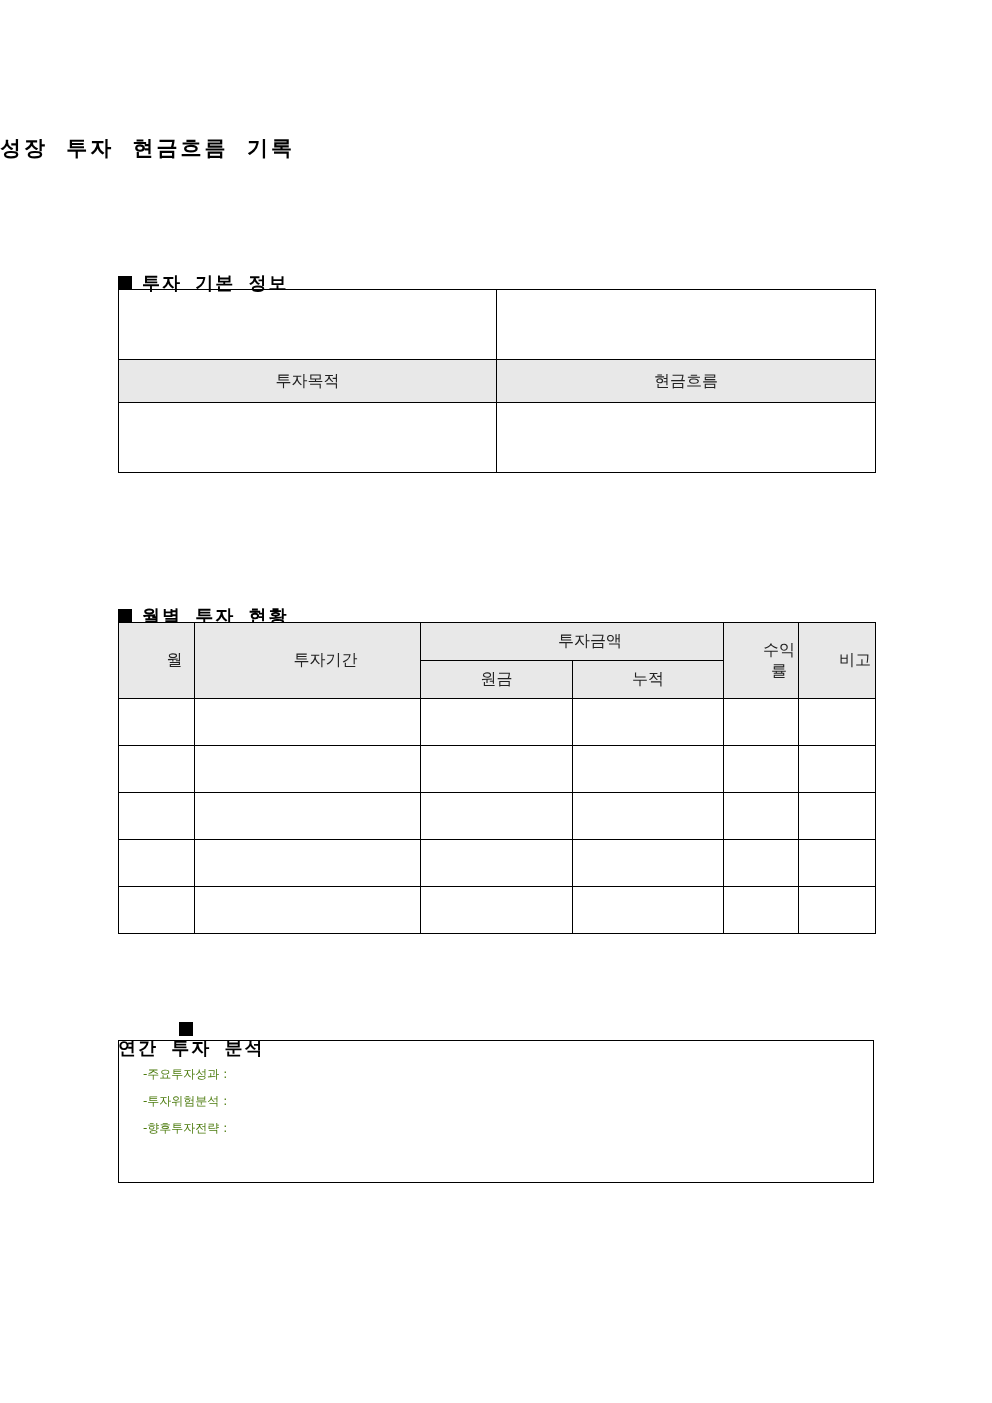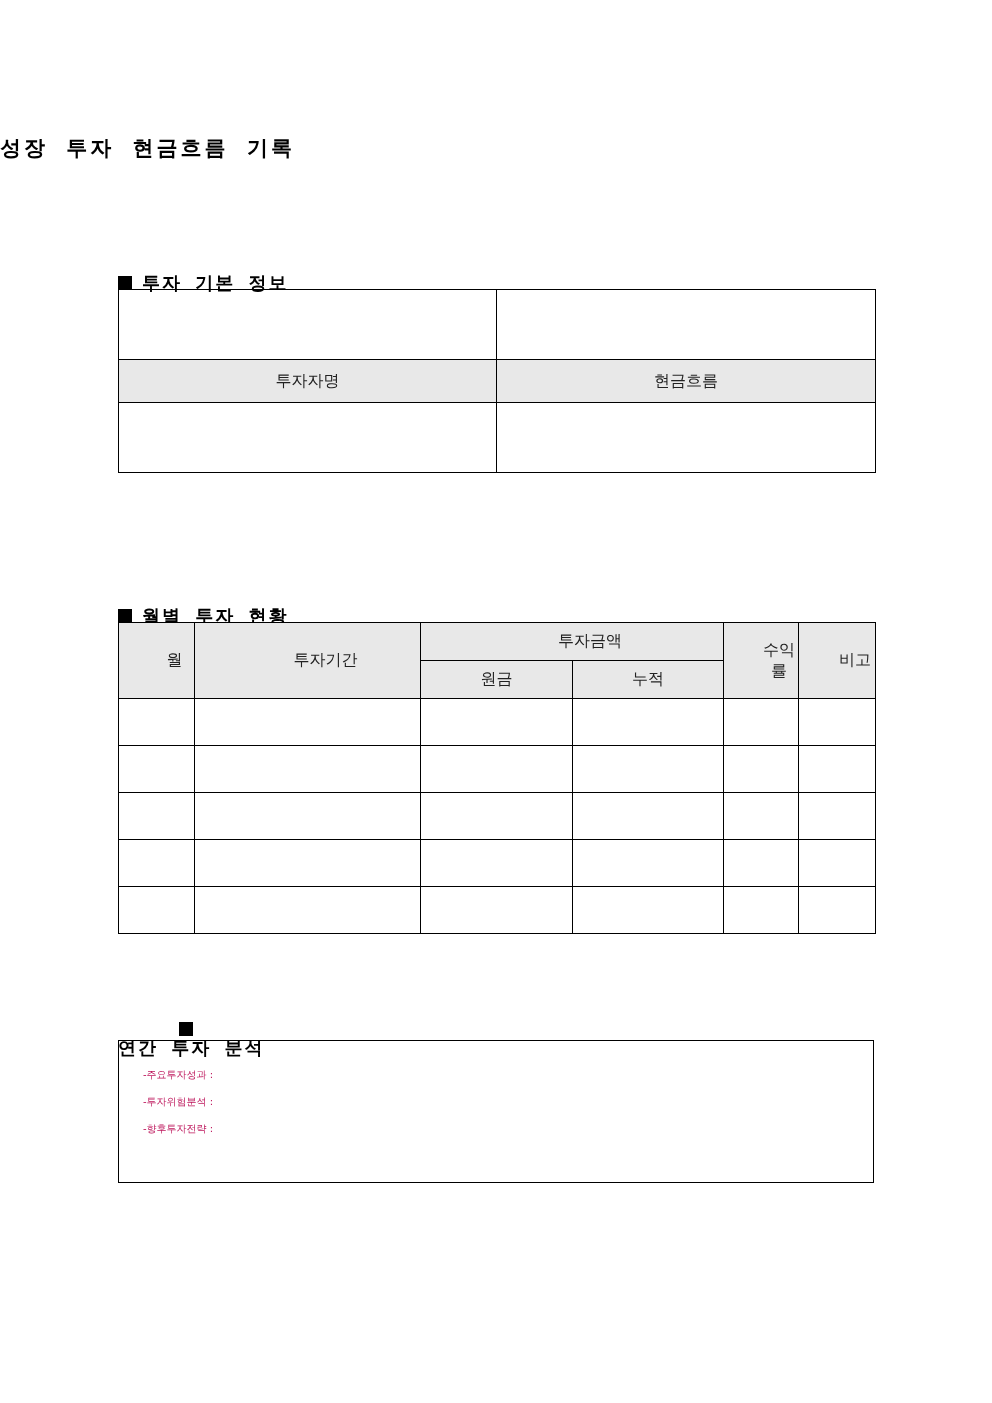--- a/index.html
+++ b/index.html
@@ -35,21 +35,21 @@
   .t1 td { height: 69px; }
   .t2 { left: 118px; top: 622px; width: 757px; }
   .t2 .h1 th { height: 37px; padding-left: 36px; }
   .t2 .h2 th { height: 37px; }
   .t2 td { height: 46px; }
   .analysis-box {
     position: absolute; left: 118px; top: 1040px; width: 754px; height: 141px;
     border: 1.5px solid #000;
   }
   .analysis-lines {
-    position: absolute; left: 24px; top: 20px; font-size: 10px; line-height: 27px; color: #be185d;
+    position: absolute; left: 24px; top: 20px; font-size: 12px; line-height: 27px; color: #4d7c0f;
   }
   .analysis-line { white-space: pre; }
 </style>
 </head>
 <body>
 
 <div class="title">성장 투자 현금흐름 기록</div>
 
 <div class="section-heading" style="top:253px;">
   <span class="square-icon"></span>
@@ -60,21 +60,21 @@
   <colgroup>
       <col style="width:378px">
       <col style="width:379px">
     </colgroup>
   <tbody>
   <tr>
     <td></td>
     <td></td>
   </tr>
   <tr>
-    <th>투자자명</th>
+    <th>투자목적</th>
     <th>현금흐름</th>
   </tr>
   <tr>
     <td></td>
     <td></td>
   </tr>
 </tbody>
   </table>
 
 <div class="section-heading" style="top:586px;">

